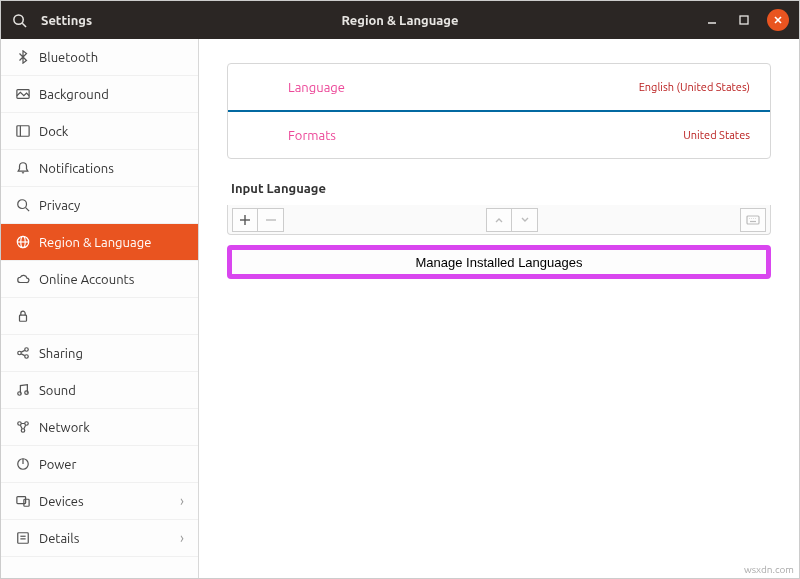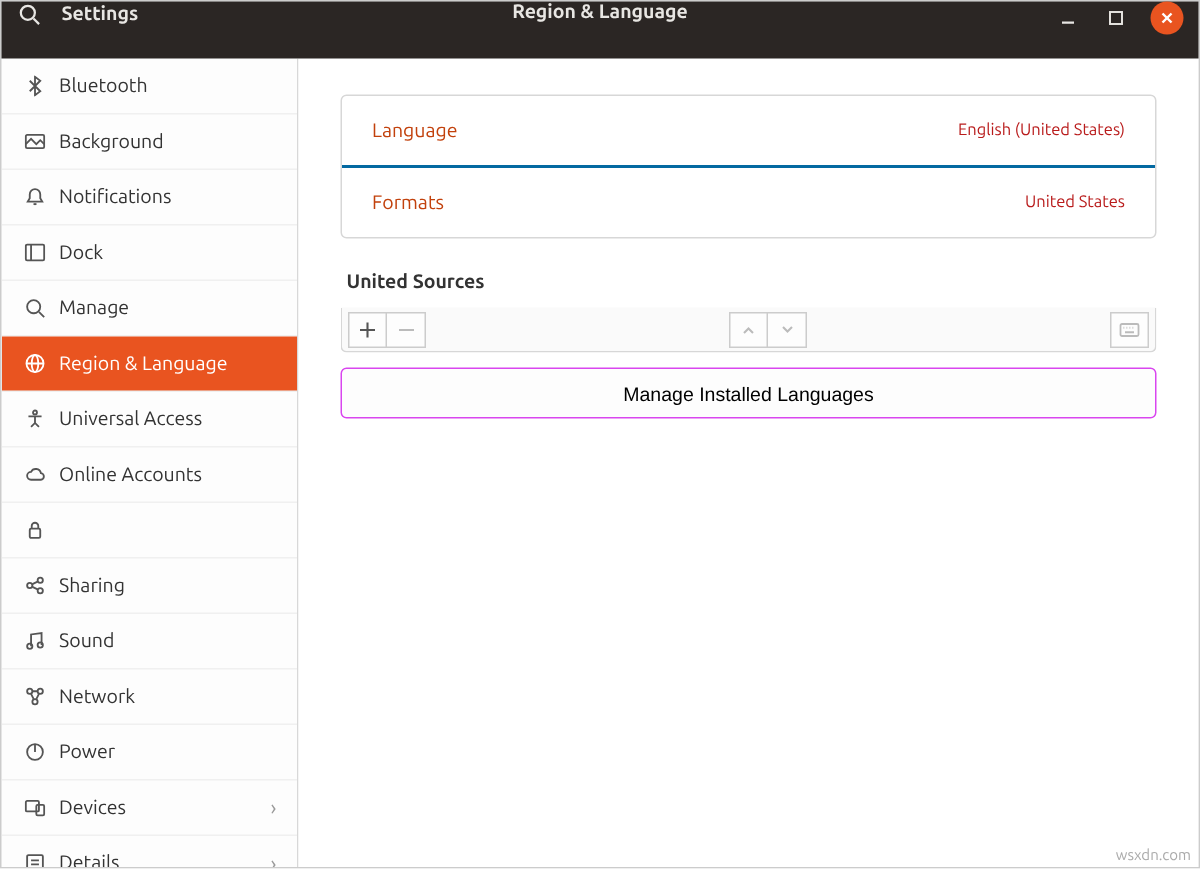--- a/index.html
+++ b/index.html
@@ -1,54 +1,54 @@
 <!DOCTYPE html>
 <html><head>
   <meta charset="utf-8">
   <style>
     * { box-sizing: border-box; margin: 0; padding: 0; }
     body { font-family: Ubuntu, "Segoe UI", sans-serif; font-size: 13px; color: #3d3d3d; background: #f5f5f5; }
     .window { width: 800px; height: 579px; background: #fff; display: flex; flex-direction: column; border: 1px solid #ccc; }
     
-    .titlebar { height: 38px; background: #2b2624; color: #e8e6e3; display: flex; align-items: flex-start; position: relative; }
+    .titlebar { height: 38px; background: #2b2624; color: #e8e6e3; display: flex; align-items: center; position: relative; }
     .titlebar-left { display: flex; align-items: center; padding-left: 10px; gap: 14px; }
     .titlebar-search-icon { width: 16px; height: 16px; display: flex; align-items: center; justify-content: center; }
     .titlebar-title { font-weight: 600; font-size: 13px; }
     .titlebar-center { position: absolute; left: 0; right: 0; text-align: center; font-weight: 600; font-size: 13px; pointer-events: none; }
     .titlebar-right { margin-left: auto; display: flex; align-items: center; gap: 14px; padding-right: 10px; }
     .win-btn { width: 18px; height: 18px; display: flex; align-items: center; justify-content: center; }
     .close-btn { width: 22px; height: 22px; border-radius: 50%; background: #e95420; display: flex; align-items: center; justify-content: center; }
     
     .body { flex: 1; display: flex; overflow: hidden; }
     .sidebar { width: 198px; border-right: 1px solid #d8d8d8; background: #fdfdfd; overflow-y: auto; }
     .side-item { height: 37px; display: flex; align-items: center; padding: 0 14px; gap: 8px; cursor: pointer; color: #333; border-bottom: 1px solid #f0f0f0; position: relative; }
     .side-item.selected { background: #e95420; color: #fff; }
     .side-icon { width: 16px; height: 16px; display: flex; align-items: center; justify-content: center; flex-shrink: 0; }
     .side-label { flex: 1; font-size: 13px; }
     .chevron { color: #999; font-size: 14px; }
     
     .content { flex: 1; padding: 24px 28px; background: #fff; overflow-y: auto; }
     .panel { border: 1px solid #d7d7d7; border-radius: 4px; background: #fff; margin-bottom: 22px; }
     .panel-row { display: flex; align-items: center; justify-content: space-between; padding: 16px 20px; cursor: pointer; }
     .panel-row + .panel-row { border-top: 2px solid #0369a1; }
-    .panel-row-label { font-size: 13px; color: #c2410c; }
+    .panel-row-label { font-size: 13px; color: #ec4899; margin-left: 40px; }
     .panel-row-value { font-size: 11px; color: #b91c1c; }
     
     .section-header { font-weight: 600; font-size: 13px; margin: 0 0 10px 4px; color: #333; }
     .input-list { border: 1px solid #d7d7d7; border-radius: 4px 4px 0 0; background: #fff; }
     .input-row { padding: 14px 20px; font-size: 13px; cursor: pointer; }
     .toolbar { display: flex; align-items: center; border: 1px solid #d7d7d7; border-top: none; border-radius: 0 0 4px 4px; height: 30px; background: #fafafa; padding: 0 4px; }
     .tb-group { display: flex; }
     .tb-btn { width: 26px; height: 24px; border: 1px solid #ccc; background: #fdfdfd; display: flex; align-items: center; justify-content: center; cursor: pointer; margin: 0; }
     .tb-btn + .tb-btn { border-left: none; }
     .tb-btn.disabled { color: #bbb; cursor: default; }
     .tb-spacer { flex: 1; }
     .tb-center { display: flex; }
     
-    .manage-btn { width: 100%; height: 34px; margin-top: 10px; border: 1px solid #d946ef; border-radius: 4px; background: #fdfdfd; font-size: 13px; cursor: pointer; }
+    .manage-btn { width: 100%; height: 34px; margin-top: 10px; border: 5px solid #d946ef; border-radius: 4px; background: #fdfdfd; font-size: 13px; cursor: pointer; }
     
     .watermark { position: fixed; right: 6px; bottom: 4px; font-size: 10px; color: #aaa; }
     svg { display: block; }
   </style>
 </head>
 <body>
 
 <div class="window">
 
   <div class="titlebar">
@@ -100,67 +100,58 @@
               <rect x="1" y="3" width="14" height="10" rx="1"></rect>
               <path d="M1 10l4-4 4 4 3-3 3 3"></path>
             </svg>
           </span>
         <span class="side-label">Background</span>
       </div>
 
       <div class="side-item">
         <span class="side-icon">
             <svg width="14" height="14" viewBox="0 0 16 16" fill="none" stroke="#555" stroke-width="1.4">
+              <rect x="1" y="2" width="14" height="12" rx="1"></rect>
+              <line x1="5" y1="2" x2="5" y2="14"></line>
+            </svg>
+          </span>
+        <span class="side-label">Dock</span>
+      </div>
+
+      <div class="side-item">
+        <span class="side-icon">
+            <svg width="14" height="14" viewBox="0 0 16 16" fill="none" stroke="#555" stroke-width="1.4">
               <path d="M12 9V6a4 4 0 00-8 0v3l-1.5 2.5h11L12 9z"></path>
               <path d="M7 13a1.2 1.2 0 002 0"></path>
             </svg>
           </span>
         <span class="side-label">Notifications</span>
       </div>
 
       <div class="side-item">
         <span class="side-icon">
             <svg width="14" height="14" viewBox="0 0 16 16" fill="none" stroke="#555" stroke-width="1.4">
-              <rect x="1" y="2" width="14" height="12" rx="1"></rect>
-              <line x1="5" y1="2" x2="5" y2="14"></line>
-            </svg>
-          </span>
-        <span class="side-label">Dock</span>
-      </div>
-
-      <div class="side-item">
-        <span class="side-icon">
-            <svg width="14" height="14" viewBox="0 0 16 16" fill="none" stroke="#555" stroke-width="1.4">
               <circle cx="7" cy="7" r="5"></circle>
               <line x1="11" y1="11" x2="15" y2="15"></line>
             </svg>
           </span>
-        <span class="side-label">Manage</span>
+        <span class="side-label">Privacy</span>
       </div>
 
       <div class="side-item selected">
         <span class="side-icon">
             <svg width="14" height="14" viewBox="0 0 16 16" fill="none" stroke="#fff" stroke-width="1.4">
               <circle cx="8" cy="8" r="6.5"></circle>
               <ellipse cx="8" cy="8" rx="2.5" ry="6.5"></ellipse>
               <line x1="1.5" y1="8" x2="14.5" y2="8"></line>
             </svg>
           </span>
         <span class="side-label">Region &amp; Language</span>
       </div>
 
-      <div class="side-item">
-        <span class="side-icon">
-            <svg width="14" height="14" viewBox="0 0 16 16" fill="none" stroke="#555" stroke-width="1.4">
-              <circle cx="8" cy="3" r="1.5"></circle>
-              <path d="M3 6h10M8 6v5M5 14l3-3 3 3"></path>
-            </svg>
-          </span>
-        <span class="side-label">Universal Access</span>
-      </div>
 
       <div class="side-item">
         <span class="side-icon">
             <svg width="14" height="14" viewBox="0 0 16 16" fill="none" stroke="#555" stroke-width="1.4">
               <path d="M5 12a3 3 0 010-6 4 4 0 017.5 1A2.5 2.5 0 0112 12H5z"></path>
             </svg>
           </span>
         <span class="side-label">Online Accounts</span>
       </div>
 
@@ -250,21 +241,21 @@
         <div class="panel-row">
           <span class="panel-row-label">Language</span>
           <span class="panel-row-value">English (United States)</span>
         </div>
         <div class="panel-row">
           <span class="panel-row-label">Formats</span>
           <span class="panel-row-value">United States</span>
         </div>
       </div>
 
-      <div class="section-header">United Sources</div>
+      <div class="section-header">Input Language</div>
 
 
       <div class="toolbar">
         <div class="tb-group">
           <button class="tb-btn">
             <svg width="12" height="12" viewBox="0 0 12 12" stroke="#555" stroke-width="1.4">
                 <line x1="6" y1="1" x2="6" y2="11"></line>
                 <line x1="1" y1="6" x2="11" y2="6"></line>
               </svg>
           </button>

